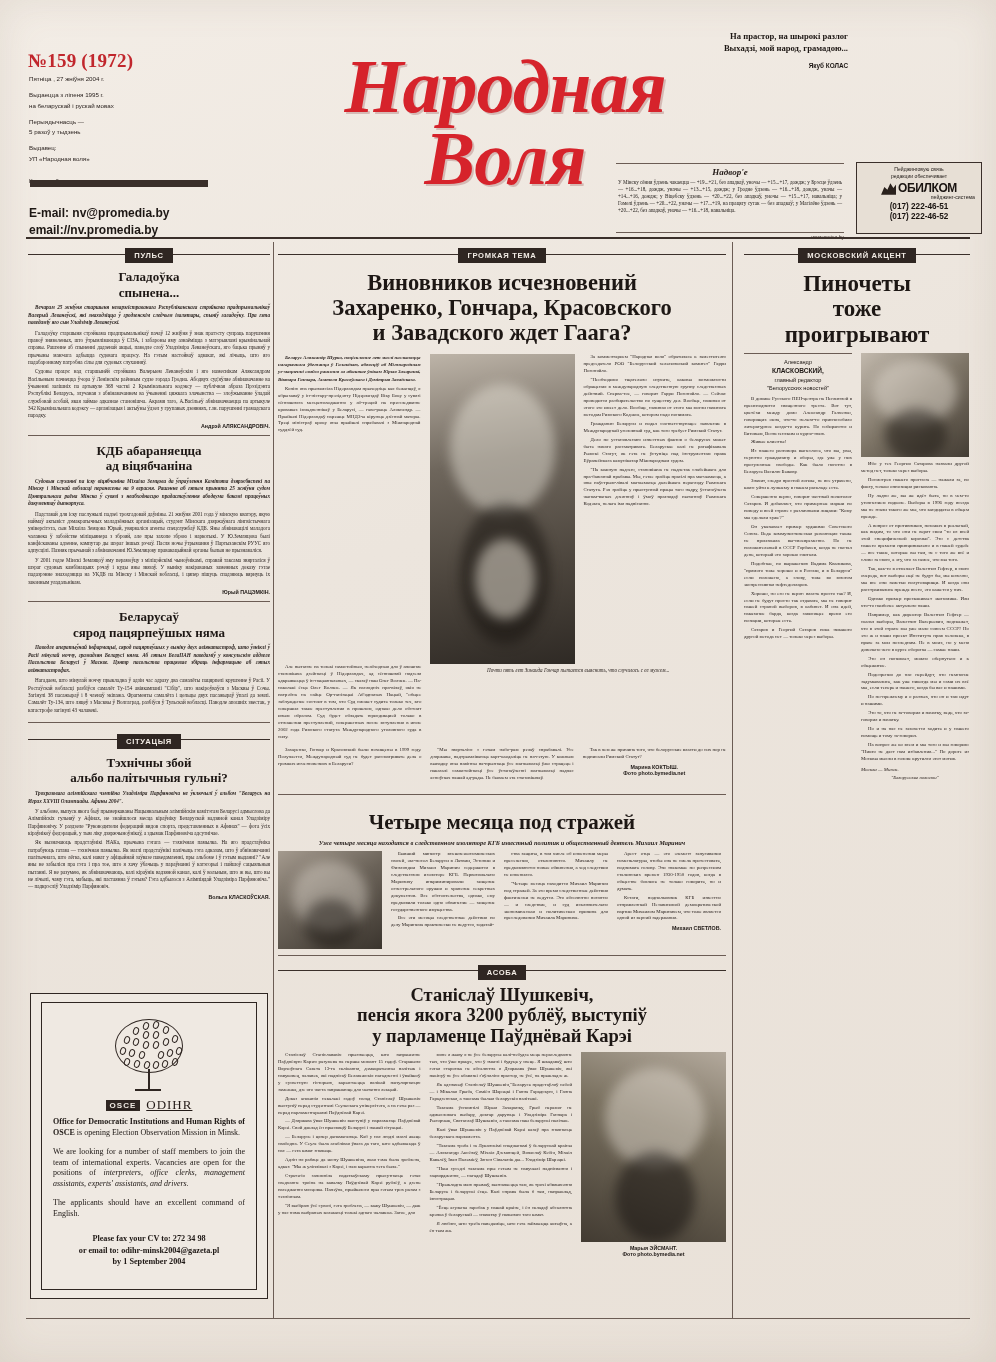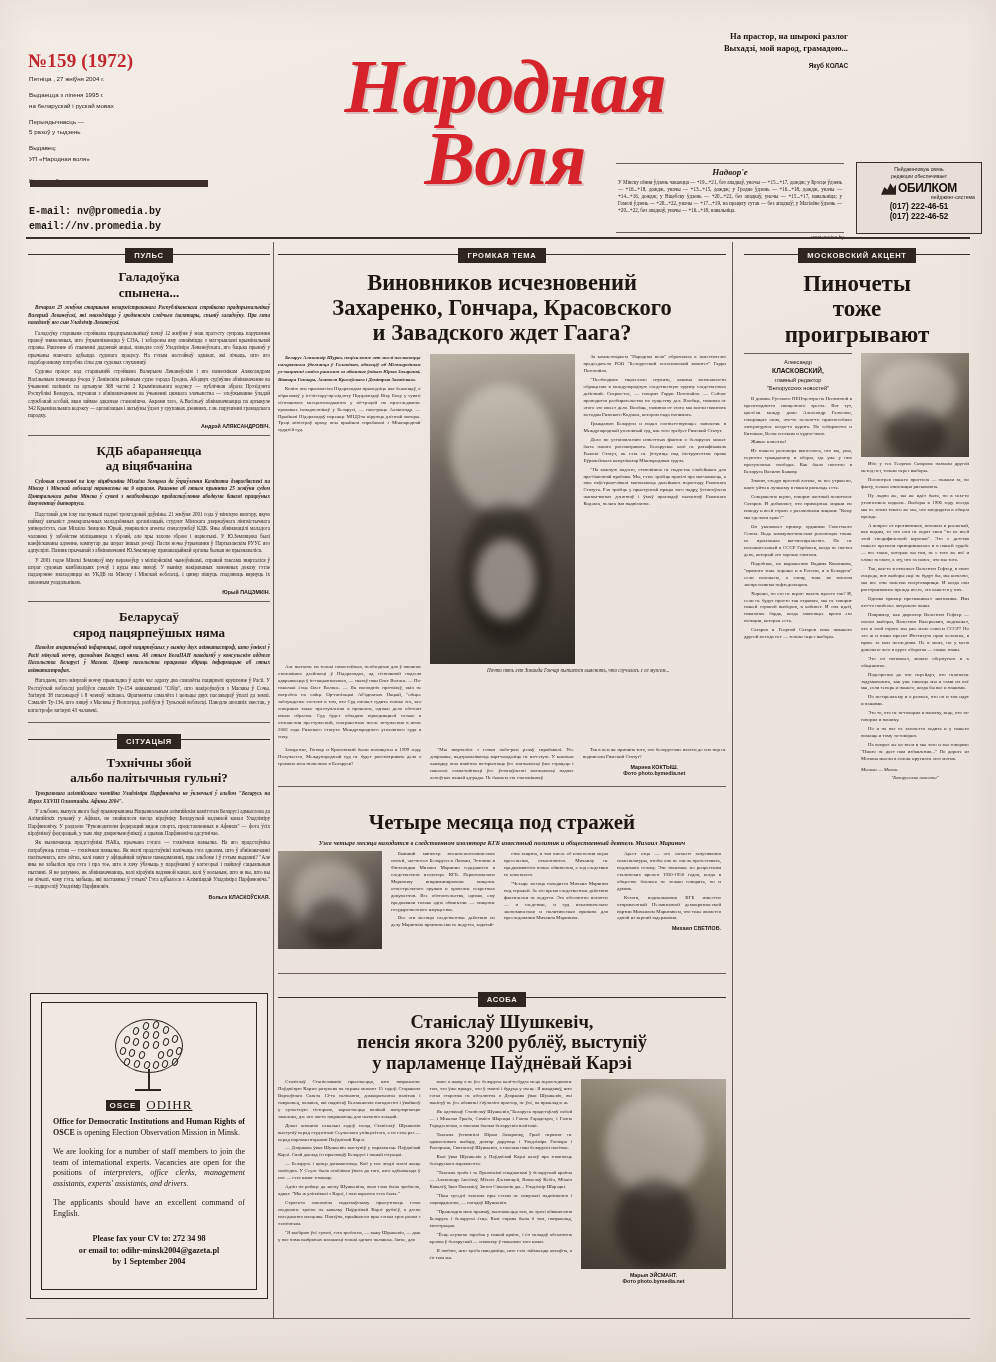--- a/index.html
+++ b/index.html
@@ -30,21 +30,21 @@
     font-family:"Liberation Sans",sans-serif; font-size:6.2px; line-height:1.75;
     color:#2b2320;
   }
   .imprint p { margin:0 0 5px 0; }
   .imprint .spacer { height:6px; }
   .rule-black {
     position:absolute; left:30px; top:180px; width:178px; height:7px; background:#3a2f2a;
   }
   .email-block {
     position:absolute; left:29px; top:205px;
-    font-family:Liberation Mono, monospace; font-weight:bold; font-size:10px; line-height:1.45;
+    font-family:Liberation Sans, sans-serif; font-weight:bold; font-size:12px; line-height:1.45;
     color:#1d1714;
   }
   .logo {
     position:absolute; left:150px; top:28px; width:710px; height:200px;
     pointer-events:none;
   }
   .logo-l1, .logo-l2 {
     position:absolute; left:0; width:710px; text-align:center;
     font-family:"Liberation Serif",serif; font-weight:bold; font-style:italic;
     color:#d6232b; letter-spacing:-1px;
@@ -452,21 +452,21 @@
         <div class="body-txt" style="font-size:4.9px">
           <p>Так в чем же причина того, что белорусские власти до сих пор не подписали Римский Статут?</p>
         </div>
         <div class="byline" style="text-align:center">
           <div>Марина КОКТЫШ.</div>
           <div>Фото photo.bymedia.net</div>
         </div>
       </div>
     </div>
 
-    <div style="border-top:1px solid #6b5c54; margin-top:2px; padding-top:16px;">
+    <div style="border-top:1px solid #6b5c54; margin-top:10px; padding-top:8px;">
       <div class="center-hd center-hd-2">Четыре месяца под стражей</div>
       <div class="lead" style="text-align:center;text-indent:0;font-size:6.4px;margin-top:4px">
         <p>Уже четыре месяца находится в следственном изоляторе КГБ известный политик и общественный деятель Михаил Маринич</p>
       </div>
       <div style="display:flex;gap:9px;margin-top:4px;">
         <div style="width:104px;">
           <div class="photo p2" style="width:104px;height:98px;">
             <span class="shade1" style="left:14px;top:10px;width:76px;height:70px;background:rgba(235,228,218,.4)"></span>
             <span class="shade1" style="left:26px;top:48px;width:54px;height:50px;background:rgba(20,16,12,.45)"></span>
           </div>
@@ -482,21 +482,21 @@
         <div style="width:104px;">
           <div class="body-txt" style="font-size:4.9px">
             <p>Арест отца — это элемент запугивания номенклатуры, чтобы она не смела протестовать, поднимать голову. Эти знакомые по репрессиям сталинских времен 1930-1950 годов, когда в обществе боялись не только говорить, но и думать.</p>
             <p>Кстати, подполковник КГБ известно отправленный Независимой демократической партии Михаилом Мариничем, что тоже является одной из версий задержания.</p>
           </div>
           <div class="byline">Михаил СВЕТЛОВ.</div>
         </div>
       </div>
     </div>
 
-    <div style="border-top:1px solid #6b5c54; margin-top:24px; padding-top:14px;">
+    <div style="border-top:1px solid #6b5c54; margin-top:6px; padding-top:5px;">
       <div class="flag-wrap">
         <span class="flag">АСОБА</span>
       </div>
       <div class="center-hd" style="white-space:pre-line;font-size:18.5px;margin-top:5px">Станіслаў Шушкевіч,
 пенсія якога 3200 рублёў, выступіў
 у парламенце Паўднёвай Карэі</div>
       <div style="display:flex;gap:9px;margin-top:6px;">
         <div class="body-txt" style="width:145px;font-size:4.9px">
           <p>Станіслаў Станіслававіч прызнаецца, што запрашэнне Паўднёвую Карэю разумева на першы момант 15 гадоў. Старшыня Вярхоўнага Савета 13-га склікання, дэмакратычны палітык і навуковец, чалавек, які падпісаў Белавежскія пагадненні і ўвайшоў у сусветную гісторыю, карыстаецца вялікай папулярнасцю замежжа, дзе яго часта запрашаюць для чытання лекцый.</p>
           <p>Доказ апошнія некалькі гадоў назад Станіслаў Шушкевіч выступіў перад студэнтамі Сеульскага універсітэта, а на гэты раз — перад парламентарыямі Паўднёвай Карэі.</p>

